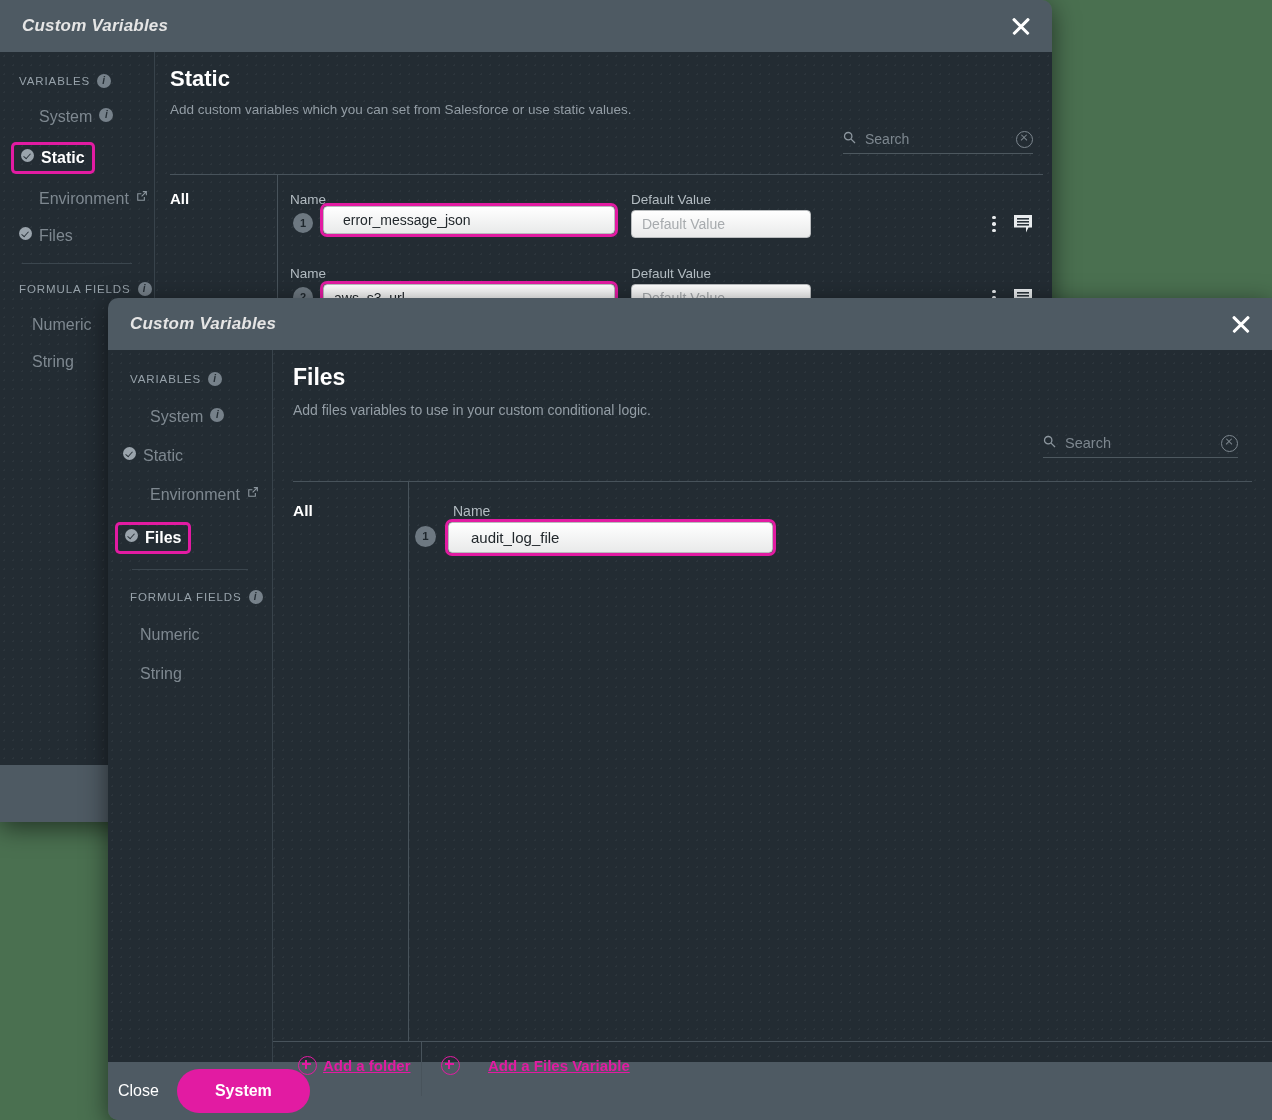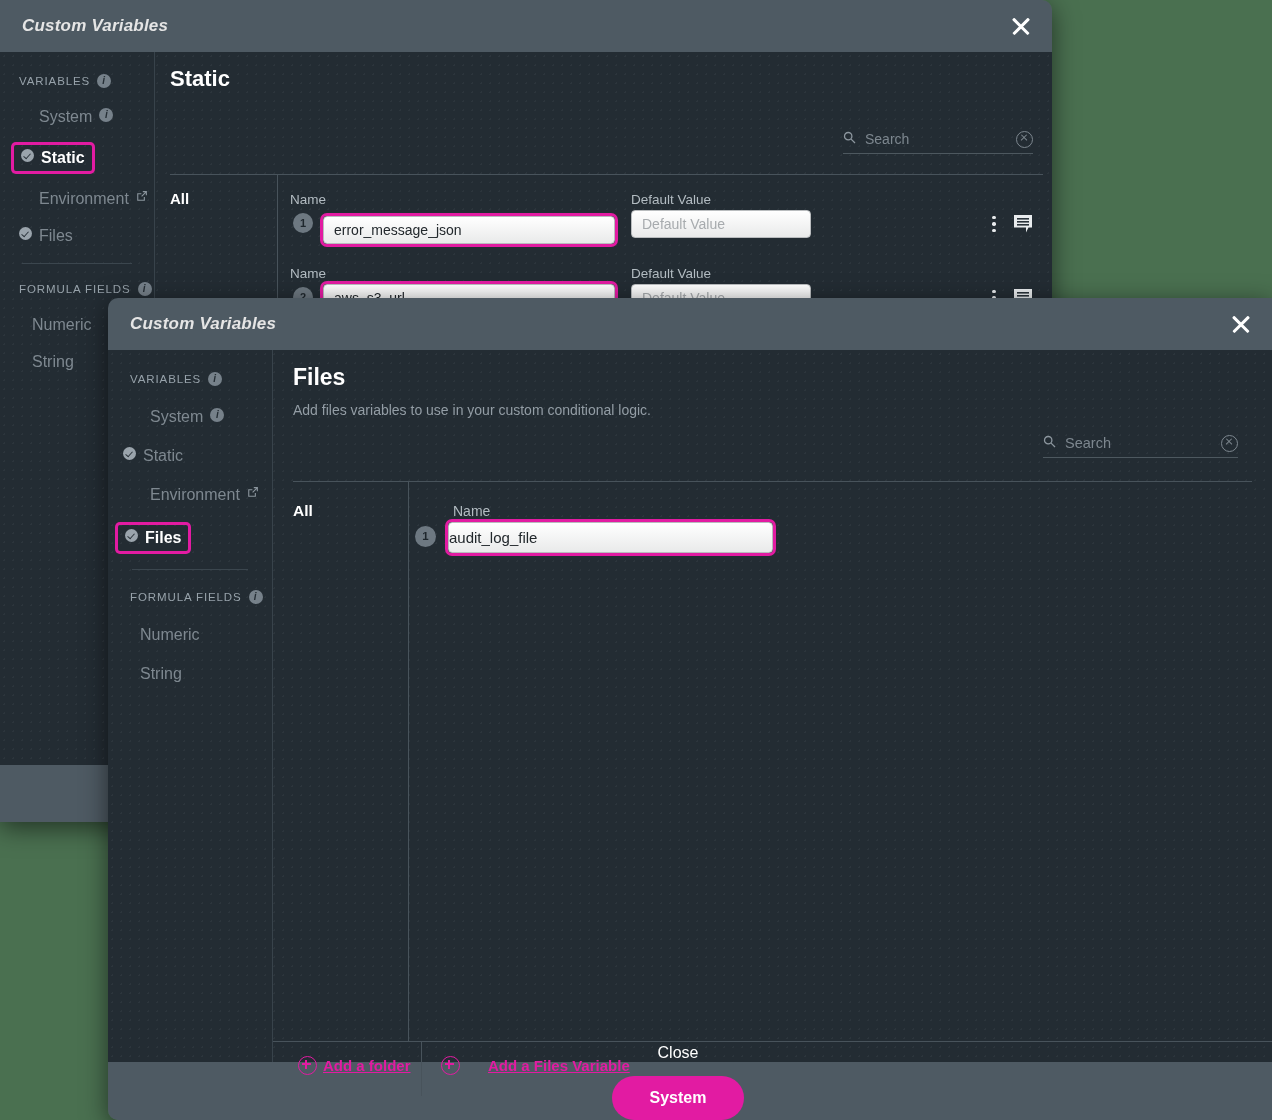--- a/index.html
+++ b/index.html
@@ -83,22 +83,22 @@
   
   .add-link{display:flex;align-items:center;gap:6px;color:#e21ba2;cursor:pointer;}
   .add-link .lbl{text-decoration:underline;font-weight:bold;}
   .plus-ico{width:17px;height:17px;border-radius:50%;border:1.8px solid #e21ba2;
             position:relative;flex:0 0 auto;}
   .plus-ico::before,.plus-ico::after{content:"";position:absolute;background:#e21ba2;}
   .plus-ico::before{left:3.4px;top:6.3px;width:8.2px;height:1.7px;}
   .plus-ico::after{left:6.3px;top:3.4px;width:1.7px;height:8.2px;}
 
   
-  .footer{background:#4e5a63;display:flex;align-items:center;justify-content:flex-end;
-          gap:8px;padding-right:24px;box-sizing:border-box;flex-direction:column;}
+  .footer{background:#4e5a63;display:flex;align-items:center;justify-content:flex-start;
+          gap:8px;padding-right:24px;box-sizing:border-box;}
   .btn-close{color:#ffffff;font-size:16px;cursor:pointer;padding:6px 10px;}
   .btn-apply{background:#e21ba2;color:#ffffff;font-size:16px;font-weight:bold;
              border:none;border-radius:24px;padding:13px 38px;cursor:pointer;
              font-family:"Liberation Sans",sans-serif;}
 
   
   #dlg1{left:0;top:0;width:1052px;height:822px;border-radius:0 10px 10px 0;}
   #dlg1 .body{height:770px;}
   #dlg1 .sidebar{width:155px;}
   #dlg1 .footer{height:57px;position:absolute;left:0;bottom:0;width:1052px;
@@ -171,20 +171,21 @@
       <div class="nav-item dimmed" style="padding-left:32px;margin-bottom:19px;">
         <span>Numeric</span>
       </div>
       <div class="nav-item dimmed" style="padding-left:32px;">
         <span>String</span>
       </div>
     </div>
 
     <div class="main">
       <div class="pane-title" style="position:absolute;left:15px;top:14px;font-size:22px;">Static</div>
+      <div class="pane-sub" style="position:absolute;left:15px;top:50px;font-size:13.5px;">Add custom variables which you can set from Salesforce or use static values.</div>
 
       <div class="search-wrap" style="left:688px;top:78px;width:190px;padding-bottom:5px;">
         <span class="search-ico">
           <svg width="13" height="13" viewBox="0 0 13 13">
               <circle cx="5.2" cy="5.2" r="3.7" fill="none" stroke="#8d979f" stroke-width="1.3"></circle>
               <line x1="8.1" y1="8.1" x2="12" y2="12" stroke="#8d979f" stroke-width="1.3"></line>
             </svg>
         </span>
         <span class="search-placeholder" style="font-size:14px;">Search</span>
         <span class="clear-ico"></span>
@@ -193,21 +194,21 @@
       <div class="hdr-rule" style="position:absolute;left:15px;top:122px;width:873px;"></div>
 
       <div style="position:absolute;left:15px;top:138px;font-size:15px;" class="col-all">All</div>
 
       <div class="vcol-rule" style="position:absolute;left:122px;top:122px;height:648px;"></div>
 
       <div style="position:absolute;left:135px;top:140px;font-size:13.5px;" class="fld-label">Name</div>
       <div style="position:absolute;left:476px;top:140px;font-size:13.5px;" class="fld-label">Default Value</div>
 
       <div class="idx-badge" style="position:absolute;left:138px;top:161px;width:20px;height:20px;line-height:20px;font-size:11px;">1</div>
-      <div class="text-input hl-box" style="position:absolute;left:168px;top:164px;width:292px;height:28px;padding:0 10px;font-size:14px;">error_message_json</div>
+      <div class="text-input hl-box" style="position:absolute;left:168px;top:154px;width:292px;height:28px;padding:0 19px;font-size:14px;">error_message_json</div>
       <div class="text-input ph" style="position:absolute;left:476px;top:158px;width:180px;height:28px;padding:0 10px;font-size:14px;">Default Value</div>
       <div class="kebab" style="position:absolute;left:830px;top:160px;width:18px;height:24px;">
           <i></i>
           <i></i>
           <i></i>
         </div>
       <div class="comment-ico" style="position:absolute;left:858px;top:162px;">
         <svg width="22" height="20" viewBox="0 0 22 20">
             <path d="M1 1h18v12.5h-3.5L13 18.5v-5H1z" fill="#e9ecee"></path>
             <rect x="4" y="4" width="12" height="1.6" fill="#2a333a"></rect>
@@ -319,21 +320,21 @@
 
       <div class="hdr-rule" style="position:absolute;left:20px;top:131px;width:959px;"></div>
 
       <div style="position:absolute;left:20px;top:152px;font-size:15.5px;" class="col-all">All</div>
 
       <div class="vcol-rule" style="position:absolute;left:135px;top:131px;height:560px;"></div>
 
       <div style="position:absolute;left:180px;top:153px;font-size:14px;" class="fld-label">Name</div>
 
       <div class="idx-badge" style="position:absolute;left:142px;top:176px;width:21px;height:21px;line-height:21px;font-size:11.5px;">1</div>
-      <div class="text-input hl-box" style="position:absolute;left:175px;top:172px;width:325px;height:31px;padding:0 0;font-size:15px;">audit_log_file</div>
+      <div class="text-input hl-box" style="position:absolute;left:175px;top:172px;width:325px;height:31px;padding:0 22px;font-size:15px;">audit_log_file</div>
 
       <div class="hdr-rule" style="position:absolute;left:0;top:691px;width:999px;"></div>
 
       <div class="add-link" style="position:absolute;left:25px;top:706px;font-size:15px;">
         <span class="plus-ico"></span>
         <span class="lbl">Add a folder</span>
       </div>
 
       <div class="vcol-rule" style="position:absolute;left:148px;top:691px;height:55px;"></div>
 

